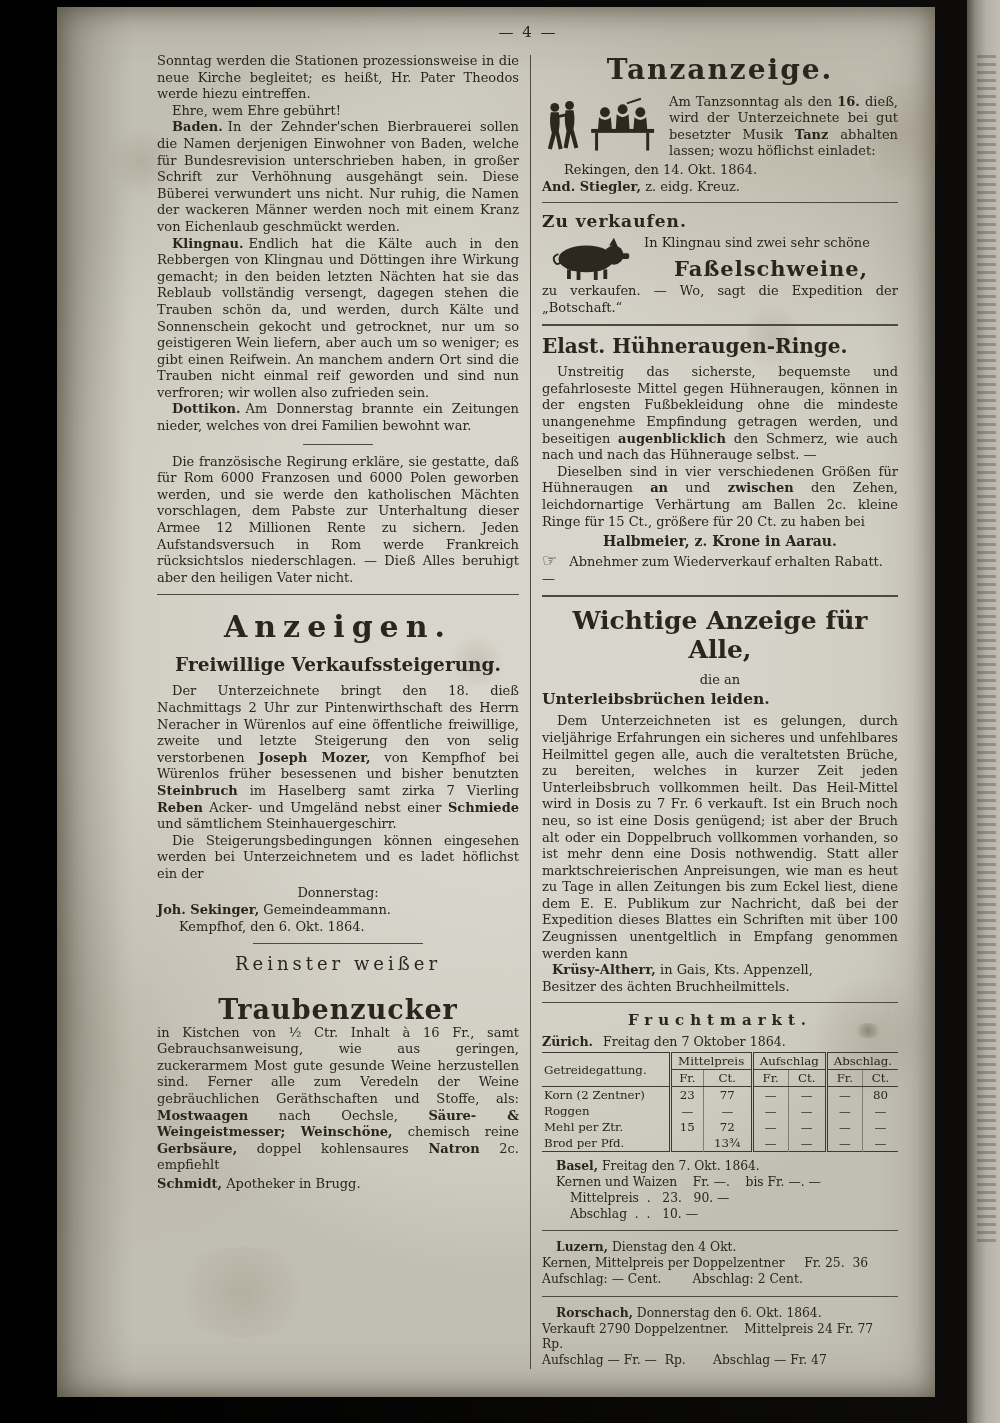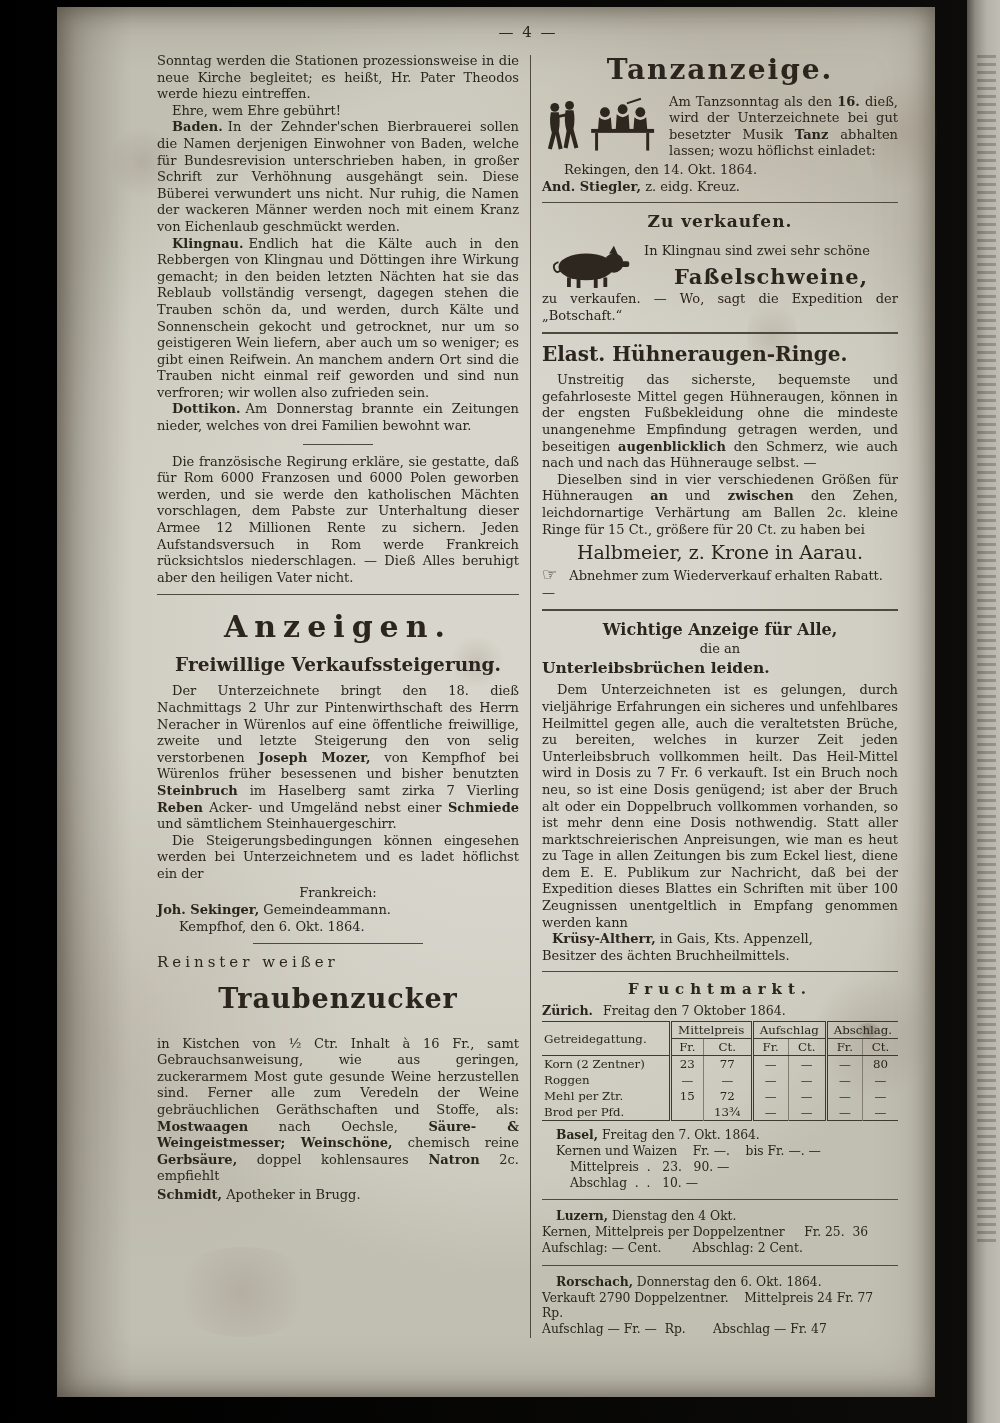--- a/index.html
+++ b/index.html
@@ -51,41 +51,41 @@
   .role-line{text-align:center;font-size:13px;margin-top:2px;}
 
   .rule{border:0;border-top:1px solid #4e483f;}
   .rule.short{width:70px;margin:9px auto;}
   .rule.med{width:170px;margin:9px auto;}
   .rule.full{width:100%;margin:8px 0;}
   .rule.thick{border-top-width:2px;}
 
   .h-anzeigen{font-size:30px;font-weight:bold;text-align:center;letter-spacing:7px;margin:14px 0 10px;}
   .h-sale{font-size:18.5px;font-weight:bold;text-align:center;margin:4px 0 8px;}
-  .kicker{font-size:15px;text-align:left;letter-spacing:4px;margin:6px 0 12px;}
-  .h-trauben{font-size:27px;font-weight:bold;text-align:center;letter-spacing:1px;margin:0 0 22px;}
+  .kicker{font-size:18px;text-align:center;letter-spacing:4px;margin:6px 0 20px;}
+  .h-trauben{font-size:27px;font-weight:bold;text-align:center;letter-spacing:1px;margin:0 0 0;}
   .h-tanz{font-size:28px;font-weight:bold;text-align:center;letter-spacing:2px;margin:0 0 8px;}
-  .h-zuverk{font-size:17px;font-weight:bold;text-align:center;margin:5px 0 8px;letter-spacing:1px;}
+  .h-zuverk{font-size:17px;font-weight:bold;text-align:left;margin:5px 0 0;letter-spacing:1px;}
   .h-fassel{font-size:21px;font-weight:bold;text-align:center;letter-spacing:1px;margin:5px 0 2px;}
   .h-rings{font-size:20px;font-weight:bold;margin:7px 0 6px;}
-  .h-wichtig{font-size:16px;font-weight:bold;text-align:center;margin:9px 0 2px;}
+  .h-wichtig{font-size:25px;font-weight:bold;text-align:center;margin:9px 0 8px;}
   .sub-an{text-align:center;font-size:13px;}
   .h-unterleib{font-size:15.5px;font-weight:bold;margin:2px 0 5px;}
   .h-frucht{font-size:15px;font-weight:bold;text-align:center;letter-spacing:6px;margin:7px 0 5px;}
 
   .media{overflow:visible;}
   svg.woodcut{float:left;}
   svg.dance{width:118px;height:58px;margin:2px 9px 2px 0;}
   svg.pig{width:88px;height:48px;margin:2px 10px 0 4px;}
   .clear{clear:both;}
   .flow{font-size:13px;line-height:16.4px;text-align:justify;}
   .pig-intro{font-size:13px;line-height:16.4px;padding-top:4px;}
   .hand-p{font-size:13px;line-height:16.6px;margin-top:2px;}
   .hand{font-family:"DejaVu Sans","Liberation Sans",sans-serif;font-size:17px;margin-right:12px;}
-  .seller-line{text-align:center;font-weight:normal;font-size:19px;margin:3px 0;}
+  .seller-line{text-align:center;font-weight:bold;font-size:14px;margin:3px 0;}
   .sig-left{font-size:13px;text-indent:10px;}
 
   .mkt{font-size:12.3px;line-height:15.8px;}
   .preline{white-space:pre-wrap;}
   .mkt-indent{padding-left:14px;}
   .zline{font-size:12.6px;margin:2px 0;}
   .zline b{margin-right:10px;}
 
   table.market{width:100%;border-collapse:collapse;font-size:11.8px;margin:3px 0 6px;
     border-top:1px solid #3e3931;border-bottom:1px solid #3e3931;}
@@ -131,21 +131,21 @@
         <p class="p">Die französische Regirung erkläre, sie gestatte, daß für Rom 6000 Franzosen und 6000 Polen geworben werden, und sie werde den katholischen Mächten vorschlagen, dem Pabste zur Unterhaltung dieser Armee 12 Millionen Rente zu sichern. Jeden Aufstandsversuch in Rom werde Frankreich rücksichtslos niederschlagen. — Dieß Alles beruhigt aber den heiligen Vater nicht.</p>
 
         <div class="rule full"></div>
 
         <h1 class="h-anzeigen">Anzeigen.</h1>
 
         <section>
           <h2 class="h-sale">Freiwillige Verkaufssteigerung.</h2>
           <p class="p"><span>Der Unterzeichnete bringt den 18. dieß Nachmittags 2 Uhr zur Pintenwirthschaft des Herrn Neracher in Würenlos auf eine öffentliche freiwillige, zweite und letzte Steigerung den von selig verstorbenen </span><b>Joseph Mozer,</b><span> von Kempfhof bei Würenlos früher besessenen und bisher benutzten </span><b>Steinbruch</b><span> im Haselberg samt zirka 7 Vierling </span><b>Reben</b><span> Acker- und Umgeländ nebst einer </span><b>Schmiede</b><span> und sämtlichem Steinhauergeschirr.</span></p>
           <p class="p">Die Steigerungsbedingungen können eingesehen werden bei Unterzeichnetem und es ladet höflichst ein der</p>
-          <div class="role-line">Frankreich:</div>
+          <div class="role-line">Donnerstag:</div>
           <div class="sig-center"><b>Joh. Sekinger,</b><span> Gemeindeammann.</span></div>
           <div class="dateline">Kempfhof, den 6. Okt. 1864.</div>
         </section>
 
         <div class="rule med"></div>
 
         <section>
           <div class="kicker">Reinster weißer</div>
           <h2 class="h-trauben">Traubenzucker</h2>
           <p class="p noind"><span>in Kistchen von ½ Ctr. Inhalt à 16 Fr., samt Gebrauchsanweisung, wie aus geringen, zuckerarmem Most gute gesunde Weine herzustellen sind. Ferner alle zum Veredeln der Weine gebräuchlichen Geräthschaften und Stoffe, als: </span><b>Mostwaagen</b><span> nach Oechsle, </span><b>Säure- &amp; Weingeistmesser; Weinschöne,</b><span> chemisch reine </span><b>Gerbsäure,</b><span> doppel kohlensaures </span><b>Natron</b><span> 2c. empfiehlt</span></p>

